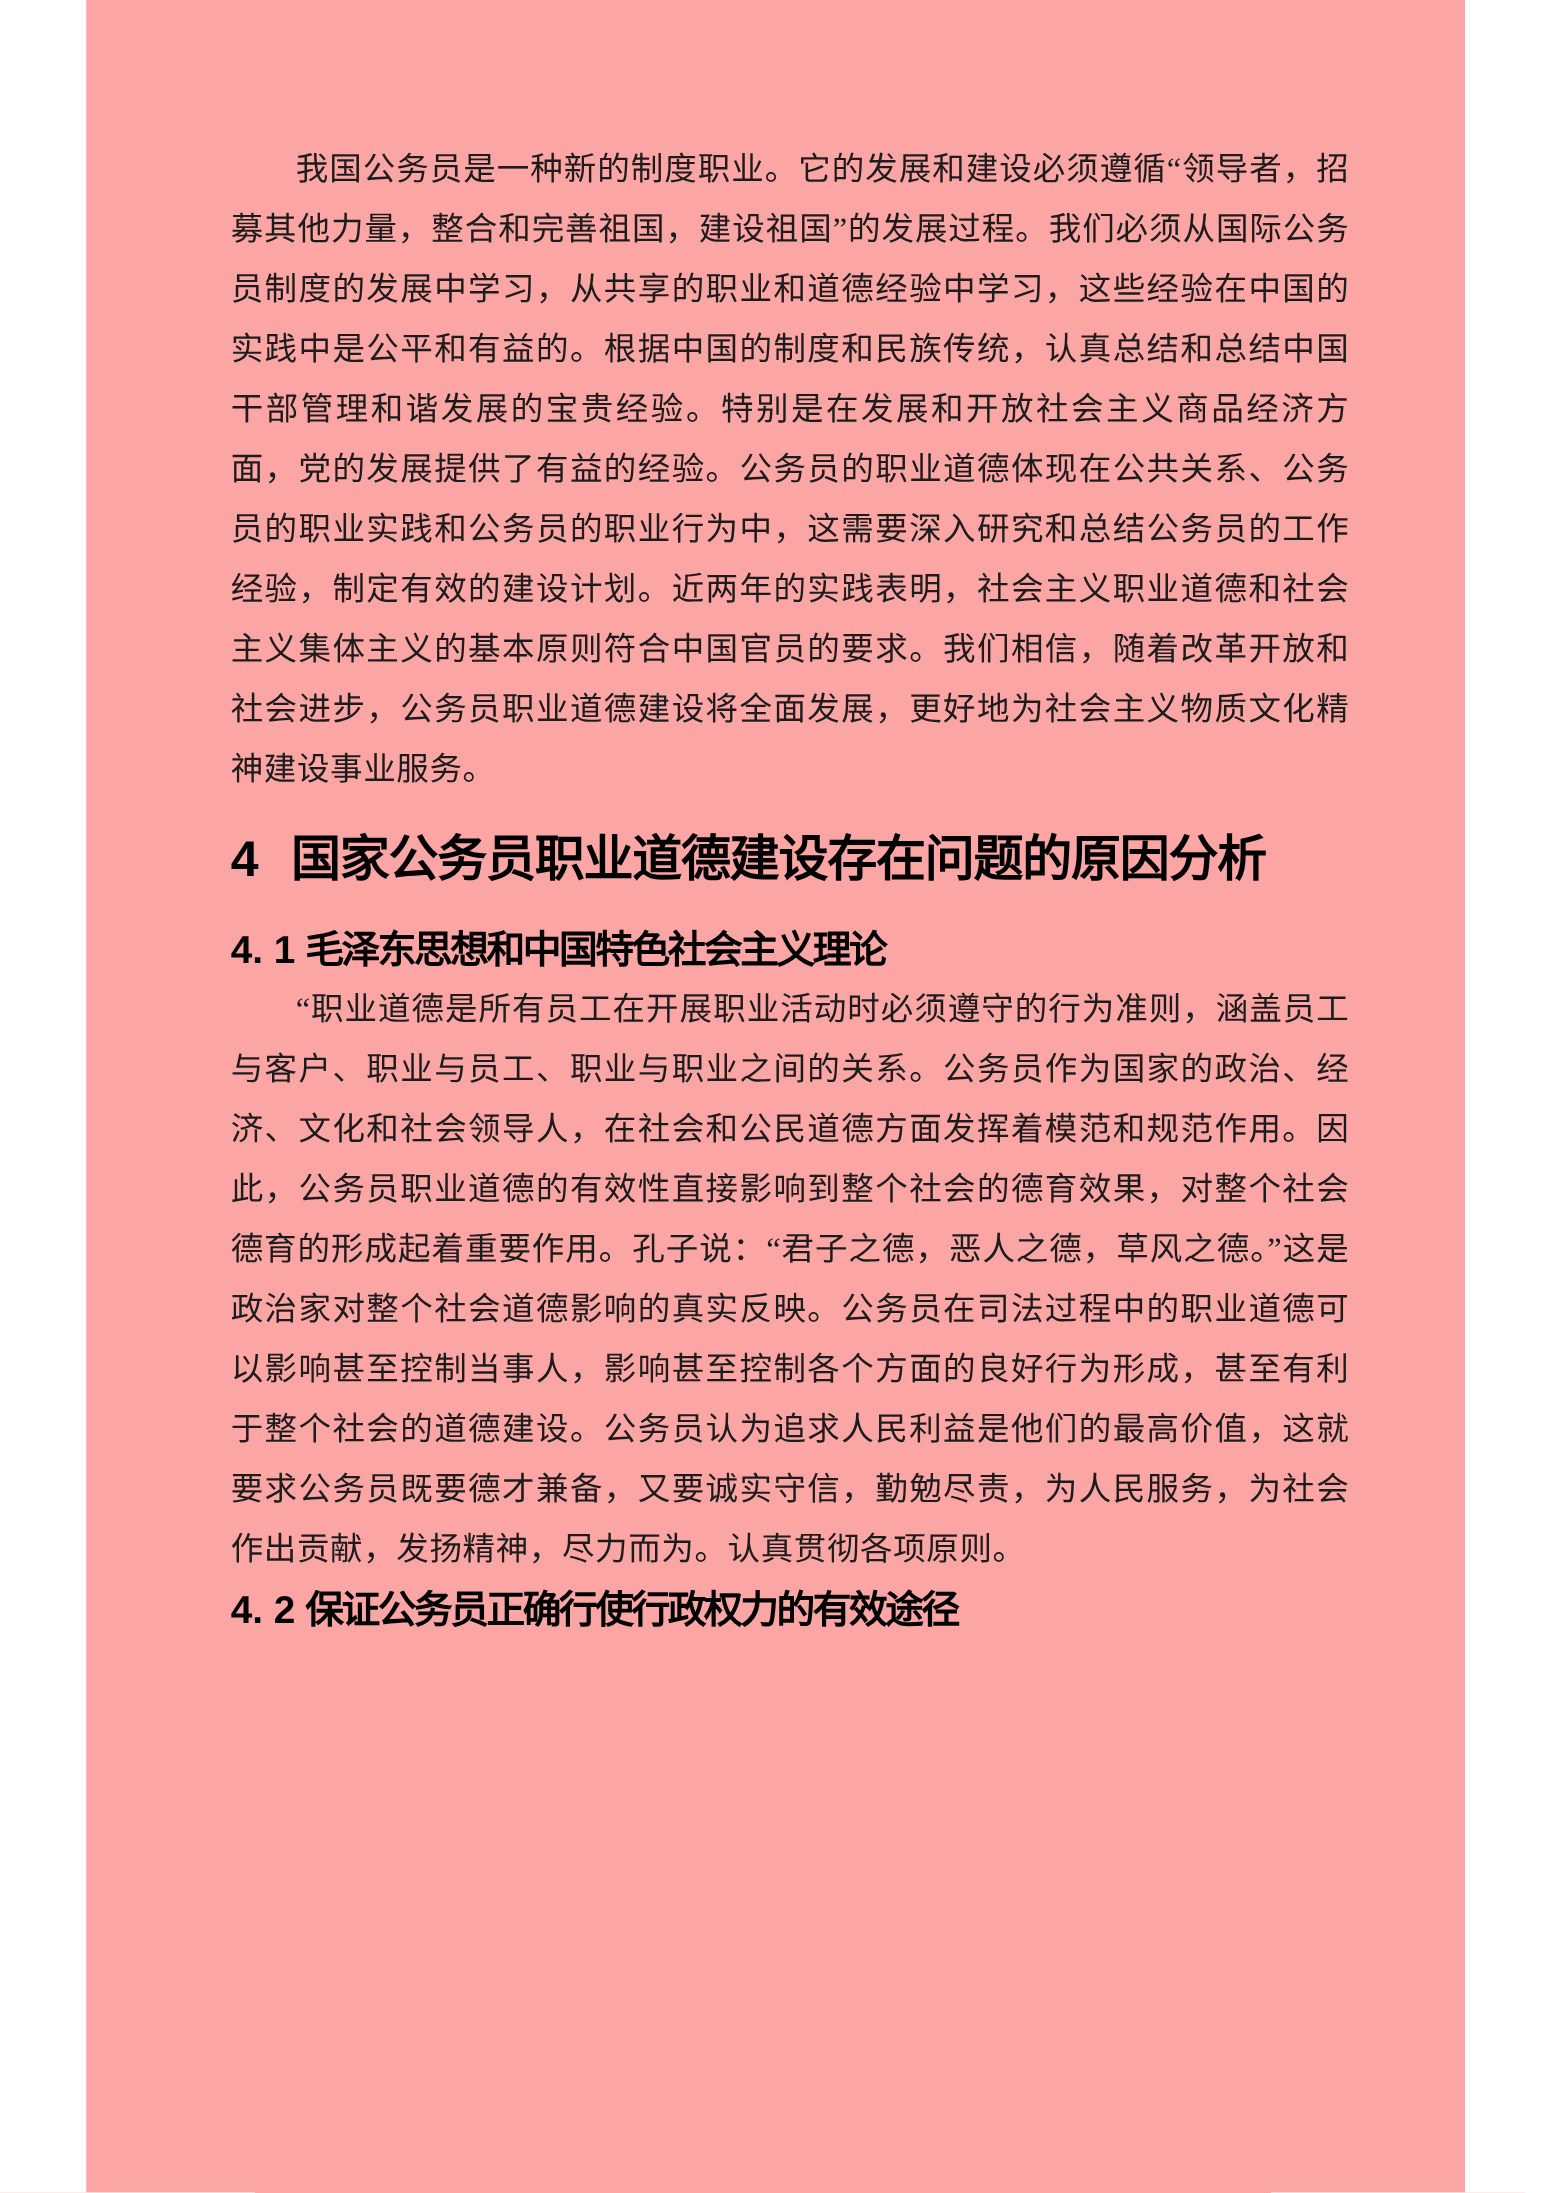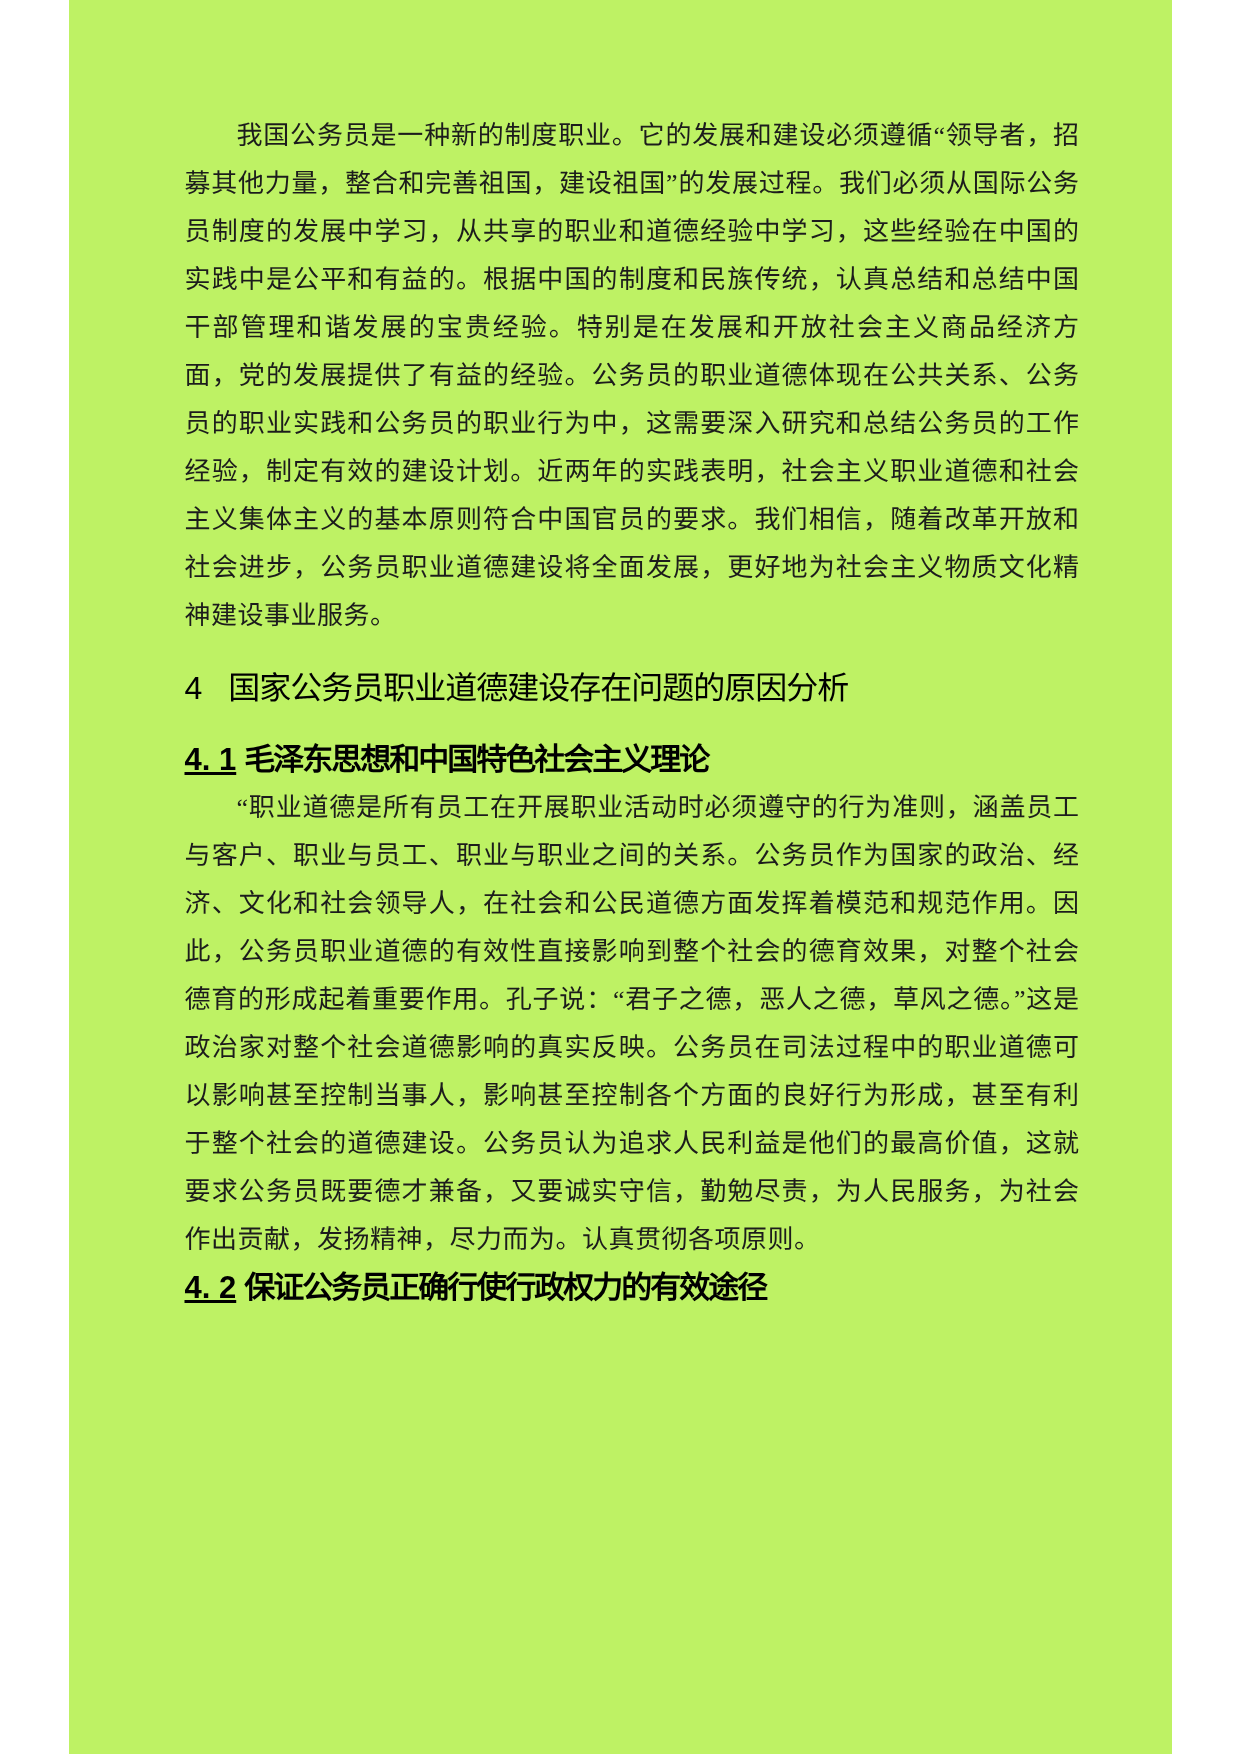--- a/index.html
+++ b/index.html
@@ -5,21 +5,21 @@
   html, body {
     margin: 0;
     padding: 0;
     background: #ffffff;
   }
   .page {
     position: relative;
     width: 1103px;
     height: 1754px;
     margin: 0 auto;
-    background: #bef264;
+    background: #fca5a5;
     overflow: hidden;
     box-sizing: border-box;
   }
   .content {
     box-sizing: border-box;
     width: 100%;
     height: 100%;
     padding: 112px 92px 0 116px;
   }
   .body-para {
@@ -32,22 +32,22 @@
     text-justify: inter-ideograph;
     text-indent: 2em;
     letter-spacing: 0.5px;
   }
   .quote-para {
     
   }
   .h-main {
     margin: 0;
     font-family: "Liberation Sans", "DejaVu Sans", sans-serif;
-    font-size: 32px;
-    font-weight: 400;
+    font-size: 40px;
+    font-weight: 700;
     color: #000000;
     line-height: 96px;
     letter-spacing: -1px;
     white-space: nowrap;
   }
   .h-main .h-number {
     display: inline-block;
     margin-right: 26px;
     letter-spacing: 0;
   }
@@ -58,21 +58,20 @@
     font-weight: 900;
     color: #000000;
     line-height: 48px;
     letter-spacing: -2px;
     white-space: nowrap;
   }
   .h-sub .h-number {
     display: inline-block;
     margin-right: 8px;
     letter-spacing: 0;
-    text-decoration: underline;
   }
 </style>
 </head>
 <body>
 
 <div class="page">
   <div class="content">
 
     <p class="body-para">我国公务员是一种新的制度职业。它的发展和建设必须遵循“领导者，招募其他力量，整合和完善祖国，建设祖国”的发展过程。我们必须从国际公务员制度的发展中学习，从共享的职业和道德经验中学习，这些经验在中国的实践中是公平和有益的。根据中国的制度和民族传统，认真总结和总结中国干部管理和谐发展的宝贵经验。特别是在发展和开放社会主义商品经济方面，党的发展提供了有益的经验。公务员的职业道德体现在公共关系、公务员的职业实践和公务员的职业行为中，这需要深入研究和总结公务员的工作经验，制定有效的建设计划。近两年的实践表明，社会主义职业道德和社会主义集体主义的基本原则符合中国官员的要求。我们相信，随着改革开放和社会进步，公务员职业道德建设将全面发展，更好地为社会主义物质文化精神建设事业服务。</p>
 

